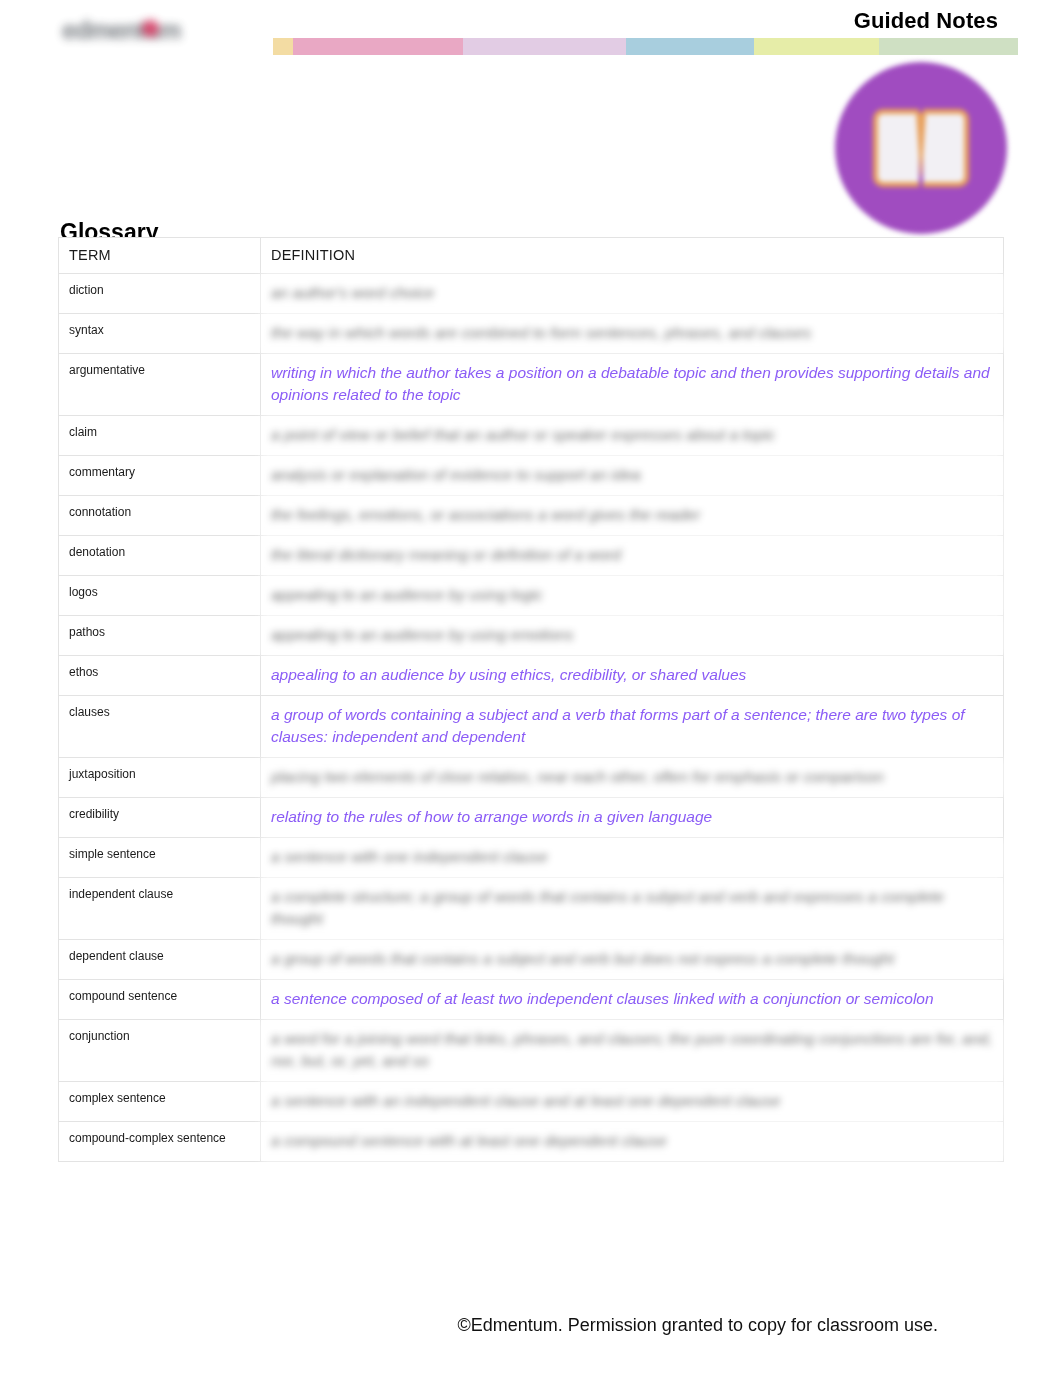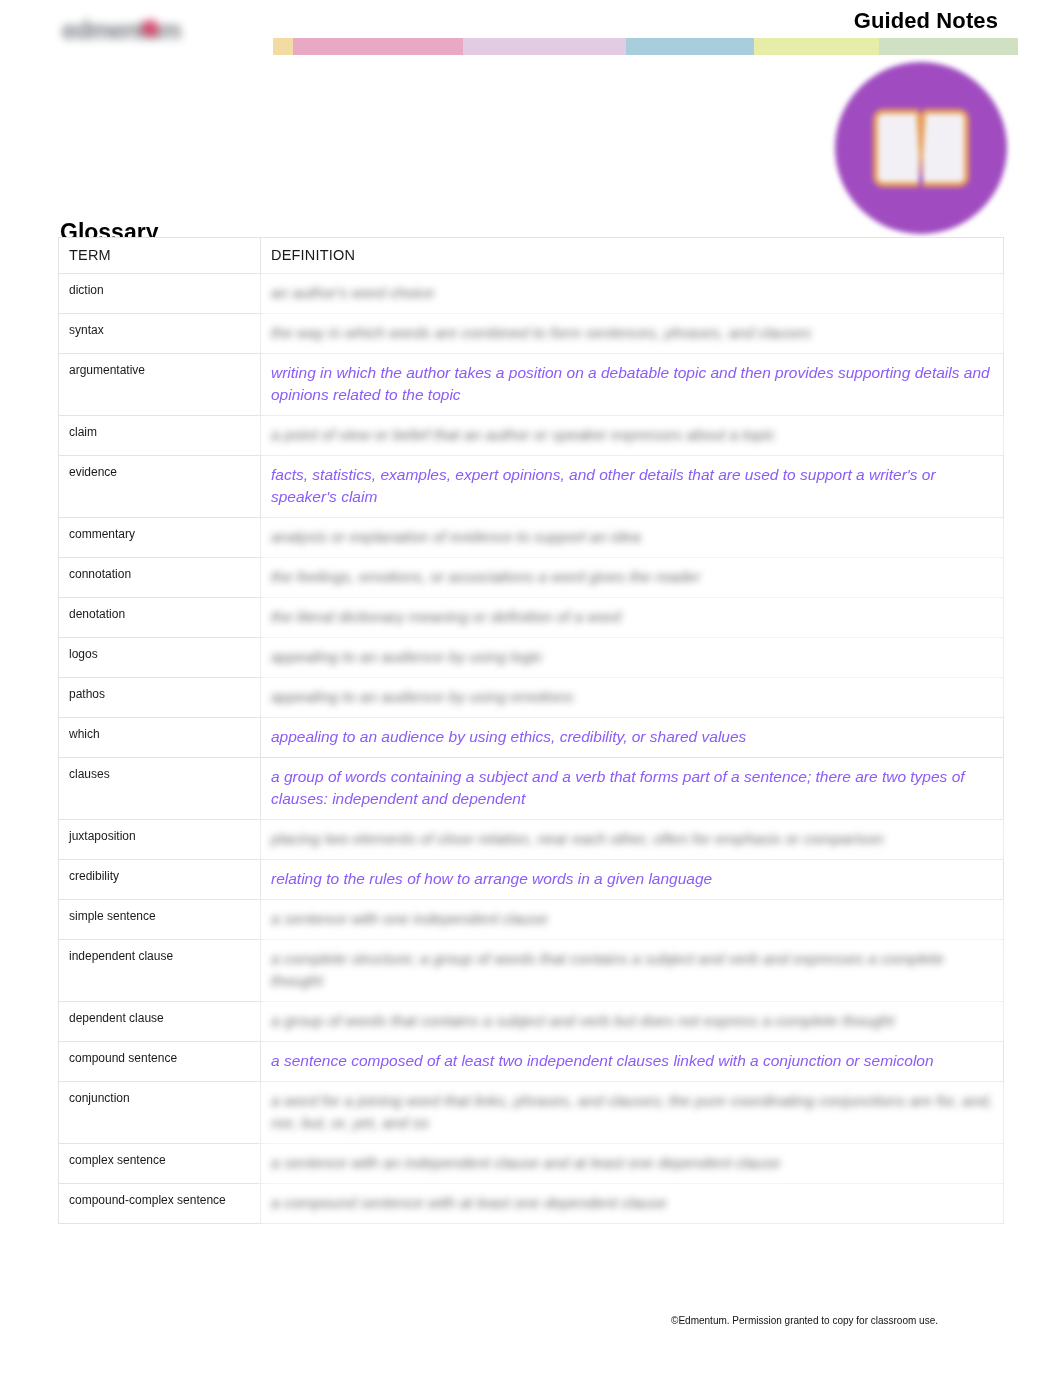--- a/index.html
+++ b/index.html
@@ -166,21 +166,21 @@
   td.def.redacted {
     filter: blur(3.6px);
     color: #595959;
     opacity: .85;
   }
 
   
   .footer {
     position: absolute;
     right: 64px; top: 1315px;
-    font-size: 10px;
+    font-size: 18px;
     color: #111;
     white-space: nowrap;
   }
 </style>
 </head>
 <body>
 
 <div class="page">
 
   <div class="header">
@@ -235,45 +235,41 @@
         </tr>
         <tr>
           <td class="term">argumentative</td>
           <td class="def">writing in which the author takes a position on a debatable topic and then provides supporting details and opinions related to the topic</td>
         </tr>
         <tr>
           <td class="term">claim</td>
           <td class="def redacted">a point of view or belief that an author or speaker expresses about a topic</td>
         </tr>
         <tr>
-          <td class="term">evidence</td>
-          <td class="def">facts, statistics, examples, expert opinions, and other details that are used to support a writer's or speaker's claim</td>
-        </tr>
-        <tr>
           <td class="term">commentary</td>
           <td class="def redacted">analysis or explanation of evidence to support an idea</td>
         </tr>
         <tr>
           <td class="term">connotation</td>
           <td class="def redacted">the feelings, emotions, or associations a word gives the reader</td>
         </tr>
         <tr>
           <td class="term">denotation</td>
           <td class="def redacted">the literal dictionary meaning or definition of a word</td>
         </tr>
         <tr>
           <td class="term">logos</td>
           <td class="def redacted">appealing to an audience by using logic</td>
         </tr>
         <tr>
           <td class="term">pathos</td>
           <td class="def redacted">appealing to an audience by using emotions</td>
         </tr>
         <tr>
-          <td class="term">which</td>
+          <td class="term">ethos</td>
           <td class="def">appealing to an audience by using ethics, credibility, or shared values</td>
         </tr>
         <tr>
           <td class="term">clauses</td>
           <td class="def">a group of words containing a subject and a verb that forms part of a sentence; there are two types of clauses: independent and dependent</td>
         </tr>
         <tr>
           <td class="term">juxtaposition</td>
           <td class="def redacted">placing two elements of close relation, near each other, often for emphasis or comparison</td>
         </tr>

